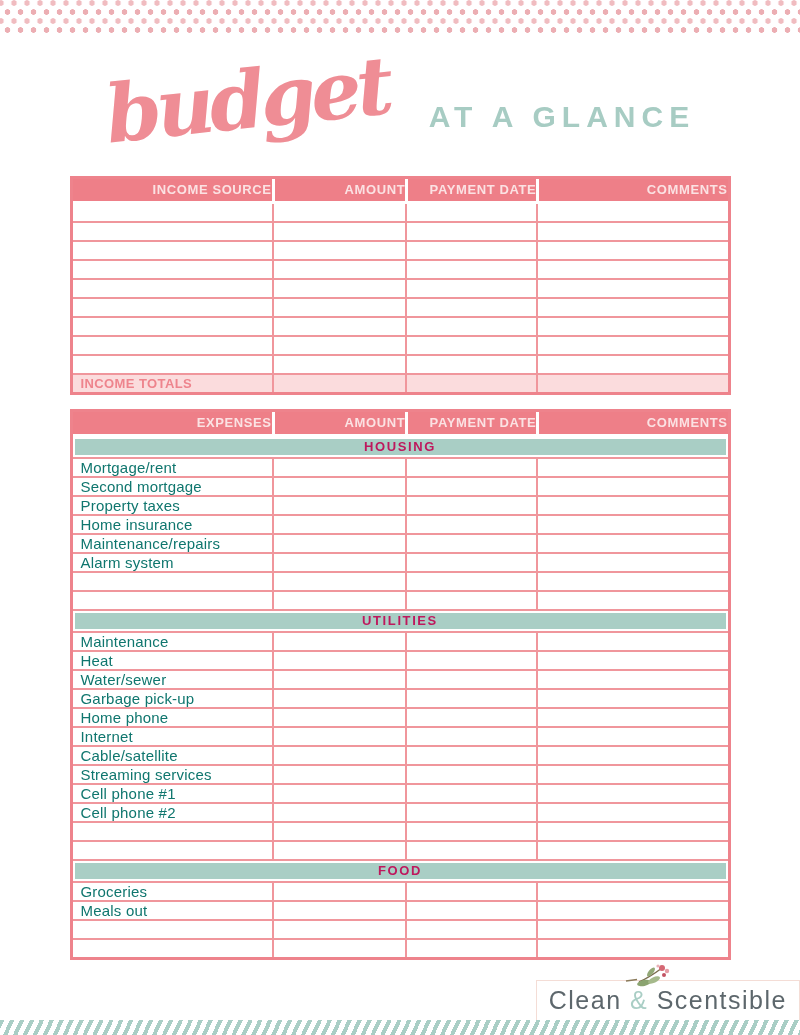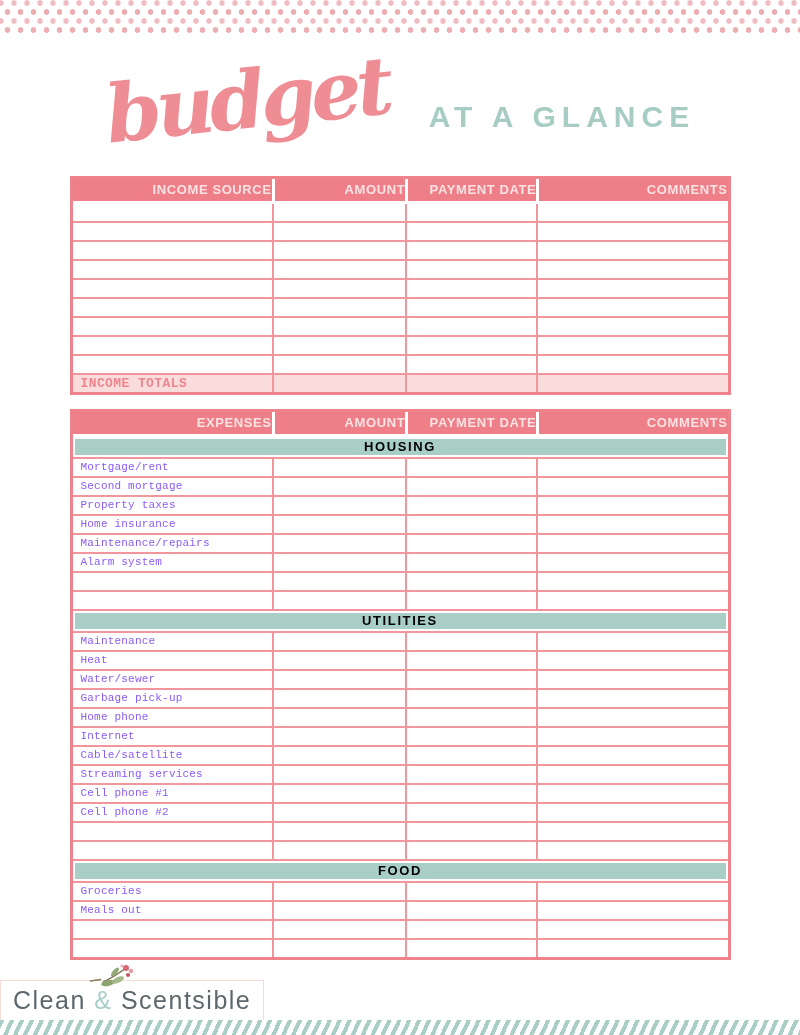--- a/index.html
+++ b/index.html
@@ -33,36 +33,36 @@
   .trow{display:grid;grid-template-columns:30.4% 20.4% 20% 29.2%;height:17px;line-height:17px;}
   .trow > div{box-sizing:border-box;overflow:hidden;}
   .head-row{background:#ee7f88;height:22px;line-height:22px;border-bottom:3px solid #ffffff;}
   .head-cell{
     color:#fbe2e3;font-size:13px;font-weight:700;letter-spacing:.6px;text-align:right;
     border-left:3px solid #ffffff;
   }
   .head-cell:first-child{border-left:none;}
   .tbody > div + div{border-top:2px solid #f0969c;}
   .cell{border-left:2px solid #f0969c;background:transparent;}
-  .trow .cell:first-child{border-left:none;font-family:Liberation Mono, monospace;}
+  .trow .cell:first-child{border-left:none;}
   .label-cell{
-    color:#8b5cf6;font-size:11px;padding-left:8px;white-space:nowrap;letter-spacing:.2px;
+    color:#0f766e;font-size:15px;padding-left:8px;white-space:nowrap;letter-spacing:.2px;
   }
   .totals-row{background:#fbdcdd;}
   .totals-label{
     color:#ee848d;font-weight:700;font-size:13px;letter-spacing:.4px;padding-left:8px;white-space:nowrap;
   }
   .band-row{background:#ffffff;}
   .band-cell{
     height:20px;border:2px solid #ffffff;background:#a9cec5;box-sizing:border-box;
-    color:#000000;font-weight:700;font-size:13px;letter-spacing:1.6px;
+    color:#be185d;font-weight:700;font-size:13px;letter-spacing:1.6px;
     text-align:center;line-height:15px;
   }
   
-  .brand{text-align:left;margin-top:10px;position:relative;height:52px;}
+  .brand{text-align:right;margin-top:10px;position:relative;height:52px;}
   .brand-box{
     display:inline-block;position:relative;border:1px solid #f4ddd6;
     padding:5px 12px 6px 12px;margin-top:10px;
   }
   .brand-text{font-size:25px;color:#5d676c;letter-spacing:1.5px;white-space:nowrap;}
   .brand-amp{color:#a9cec5;}
   .sprig{position:absolute;top:-21px;left:50%;transform:translateX(-44px);}
   
   .stripes{
     position:absolute;left:0;right:0;bottom:0;height:15px;

